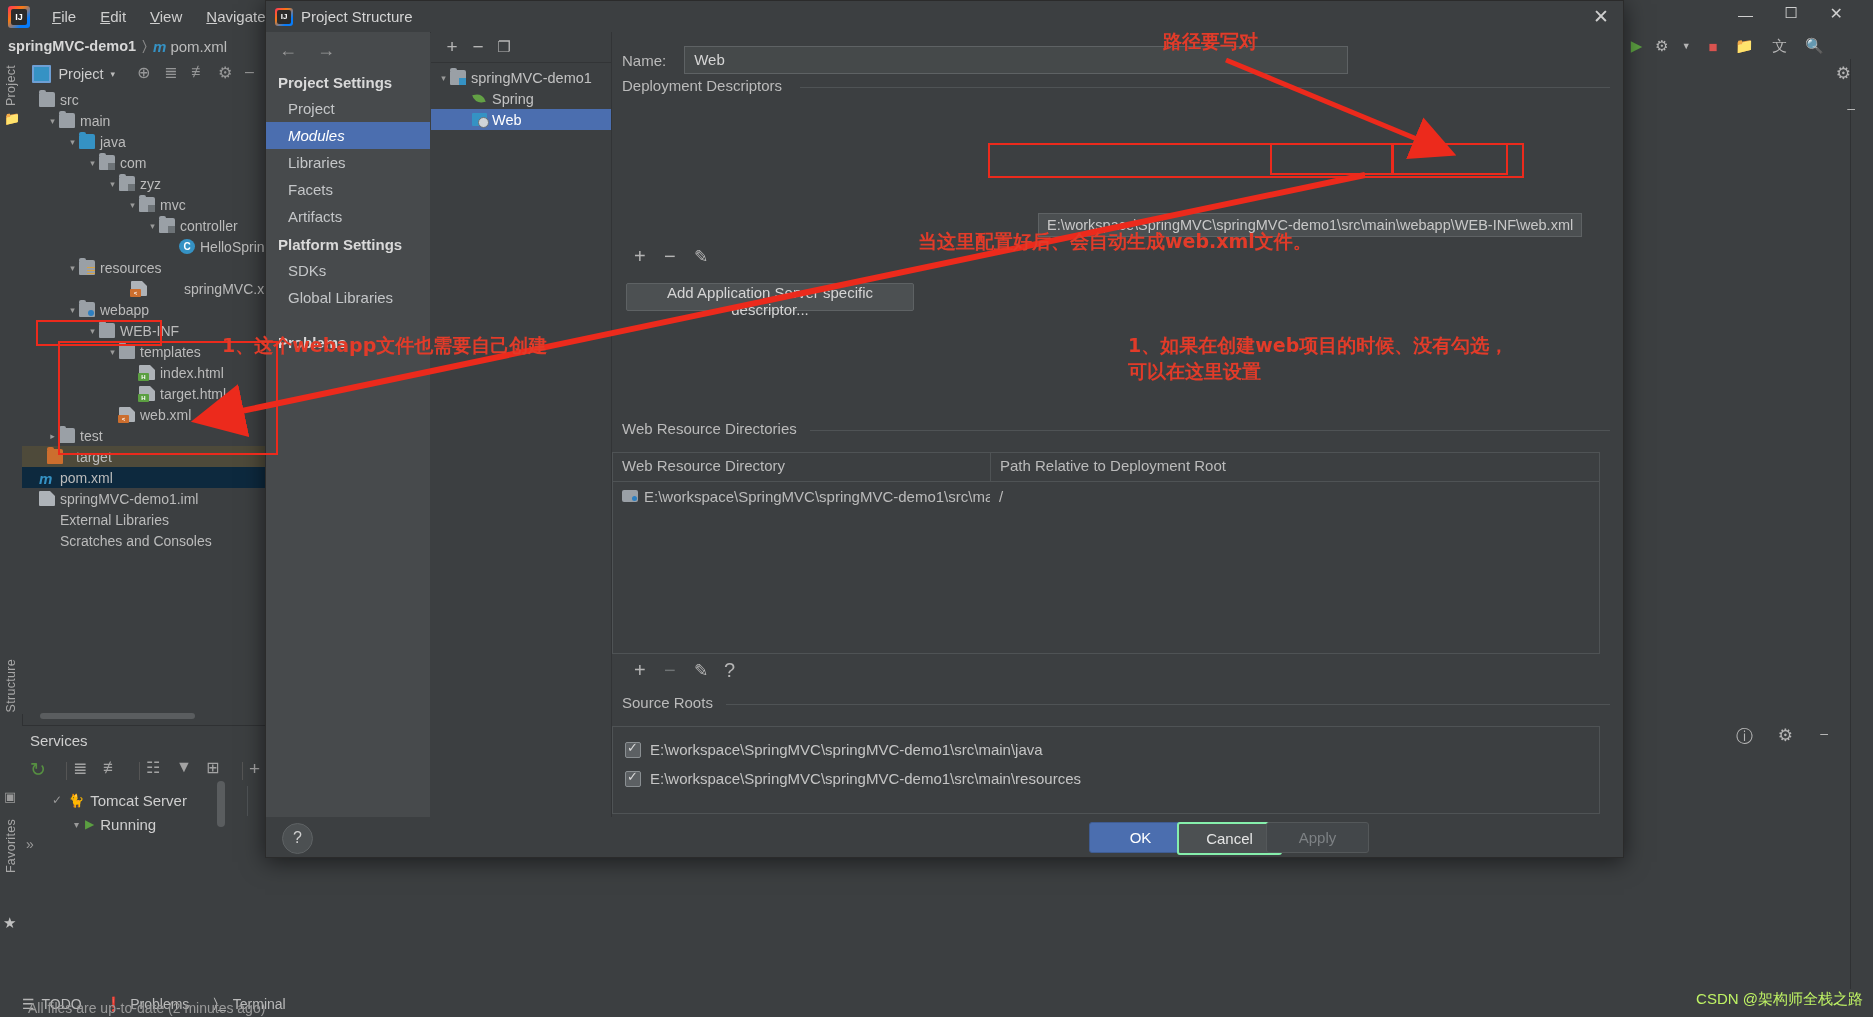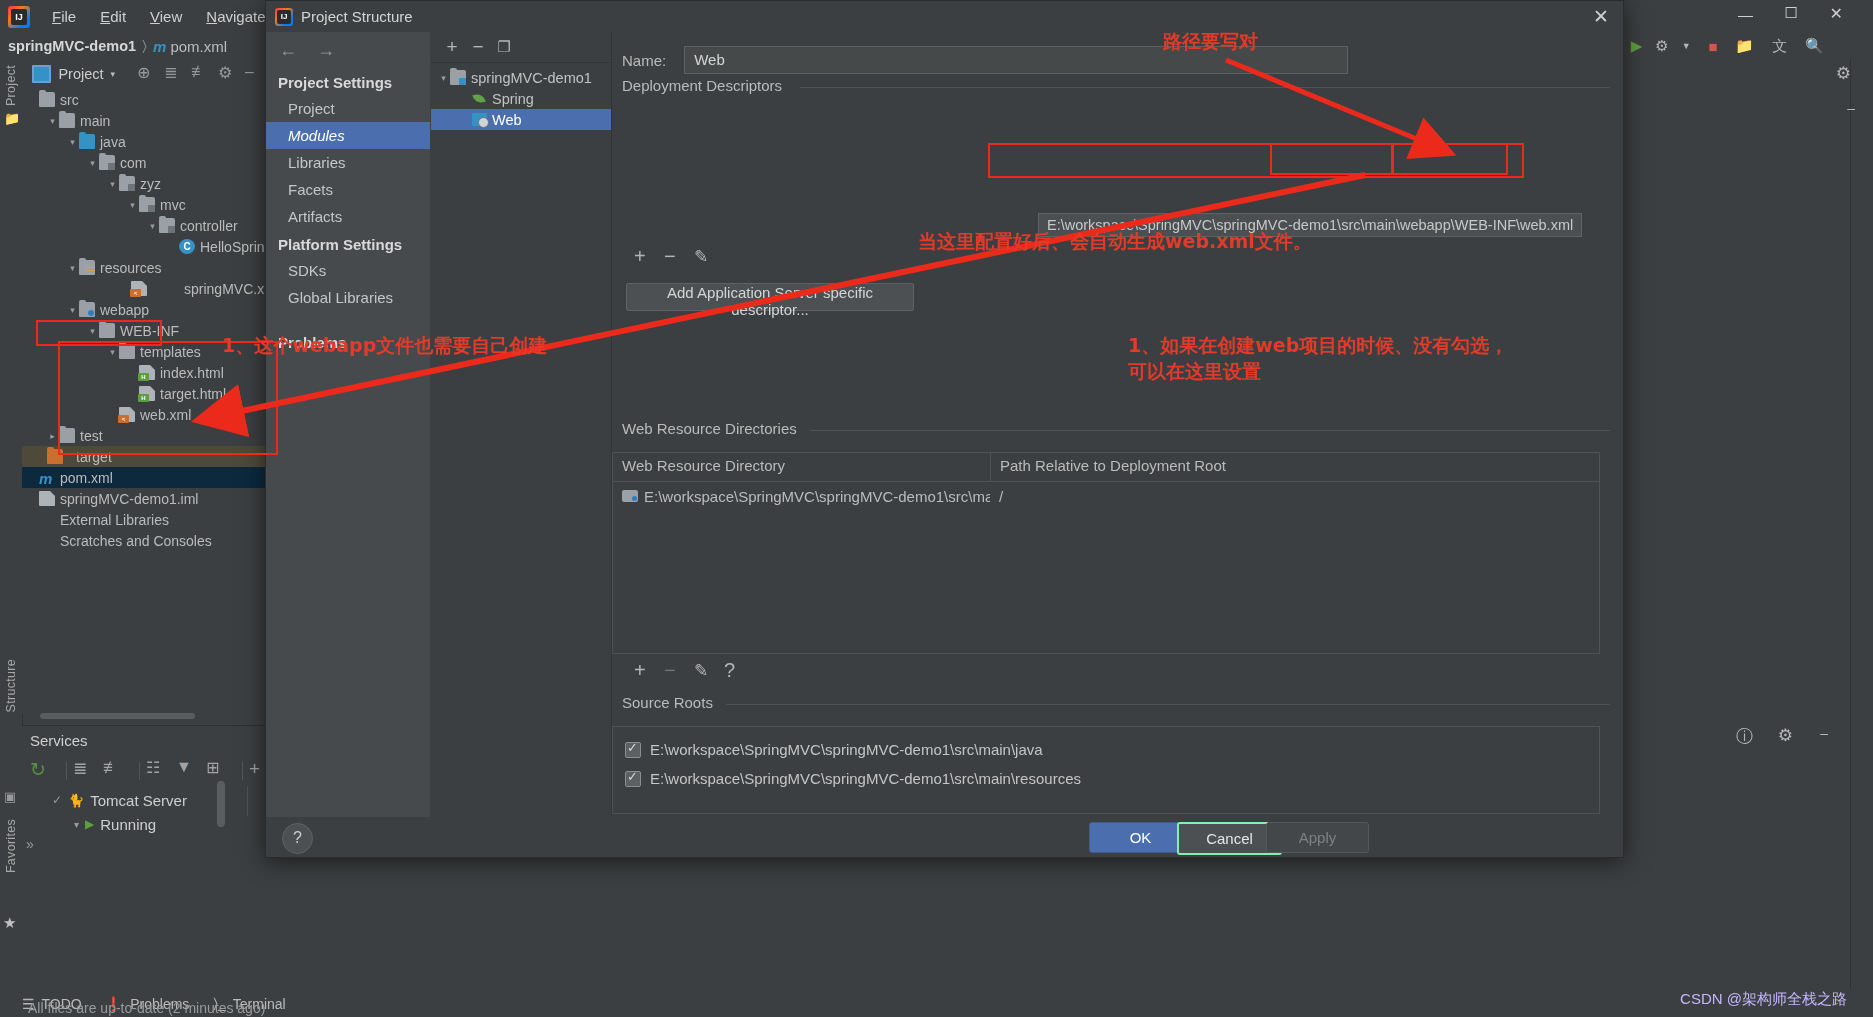--- a/index.html
+++ b/index.html
@@ -132,21 +132,21 @@
   .fbtn{position:absolute;top:5px;height:29px;width:101px;border-radius:3px;font-size:15px;text-align:center;line-height:29px;}
   .fbtn.primary{background:#4b6eaf;color:#fff;border:1px solid #3f5c92;}
   .fbtn.normal{background:#4c5052;color:#e5e5e5;border:2px solid #86efac;}
   .fbtn.disabled{background:#43474a;color:#7d8184;border:1px solid #54585a;}
 
   
   .anno{position:absolute;color:#e23b29;font-size:19px;font-weight:600;white-space:pre;line-height:26px;
      font-family:"DejaVu Sans","Liberation Sans",sans-serif;}
   .redbox{position:absolute;border:2.5px solid #ec2a1c;pointer-events:none;}
   svg.arrows{position:absolute;left:0;top:0;width:1873px;height:1017px;pointer-events:none;}
-  .csdn{position:absolute;right:26px;bottom:8px;color:#c4b5fd;font-size:15px;}
+  .csdn{position:absolute;right:10px;bottom:8px;color:#bef264;font-size:15px;}
 </style>
 </head>
 <body>
 
 <div id="ide">
 
   <div class="ide-menubar">
     <div class="ij-logo"></div>
     <div class="menu-item"><u>F</u><span>ile</span></div>
     <div class="menu-item"><u>E</u>dit</div>

